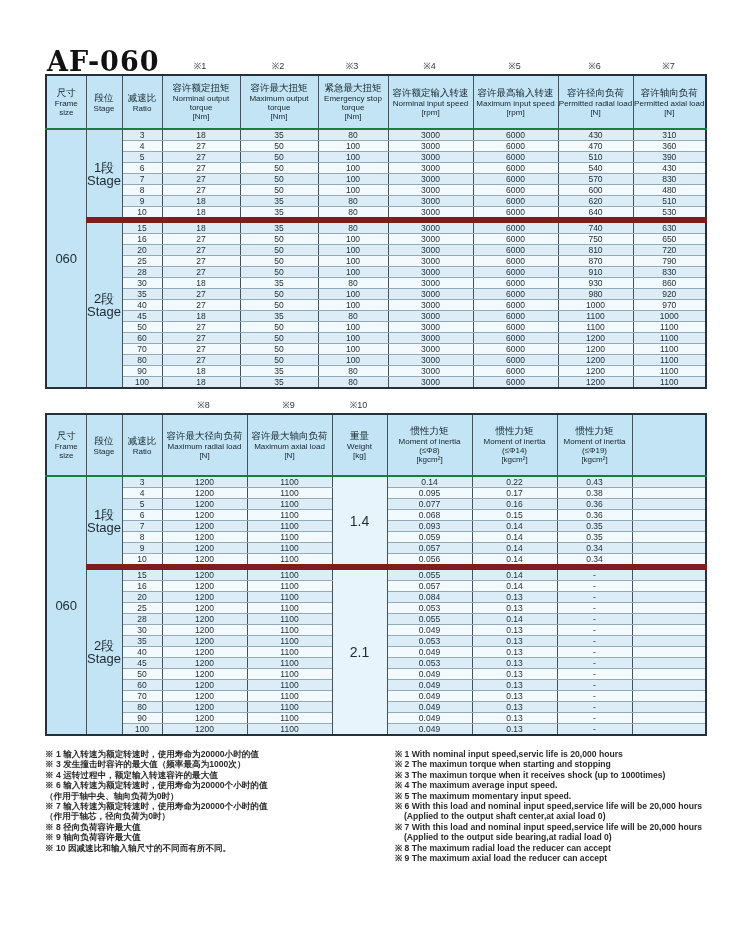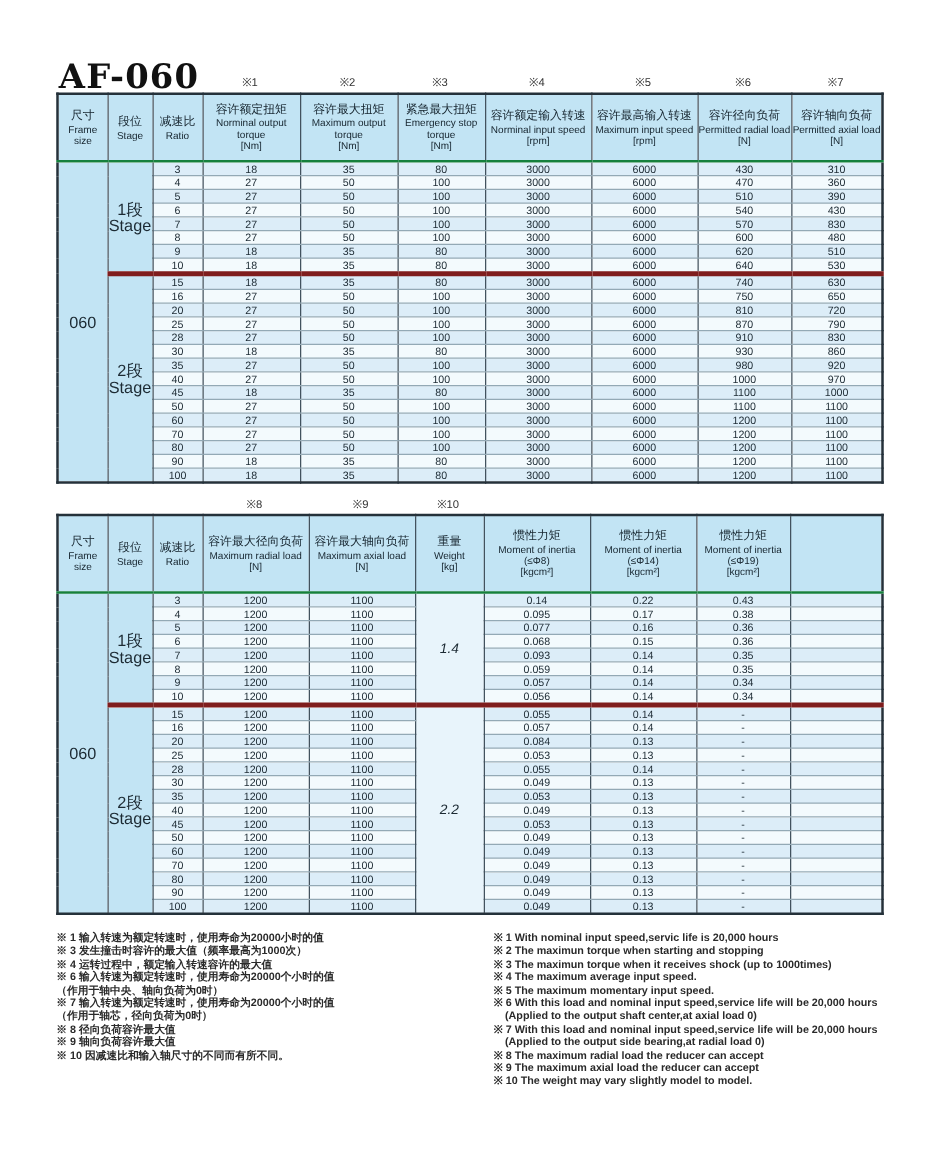--- a/index.html
+++ b/index.html
@@ -47,24 +47,23 @@
     border-top:1px solid #93a9b5;border-bottom:1px solid #93a9b5;
   }
   table.spec tbody tr:nth-child(odd) td{background:#dcedf8;}
   table.spec tbody tr:nth-child(even) td{background:#f3fafd;}
   table.spec tbody td.idcell{
     background:#c2e4f4 !important;border-top:none;border-bottom:none;
     font-size:13px;line-height:13px;
   }
   table.spec tbody td.weightcell{
     background:#e8f4fb !important;border-top:none;border-bottom:none;
-    font-size:11px;
-    font-style:italic;
+    font-size:14px;
   }
-  table.spec tbody tr.sep > td{border-top:4px solid #7f1d1d;}
+  table.spec tbody tr.sep > td{border-top:6px solid #7f1d1d;}
 
   
   .footnotes{display:flex;margin-top:13px;width:690px;}
   .fn-col{font-size:8.6px;line-height:10.4px;color:#2a2a2a;}
   .fn-zh{width:350px;}
   .fn-en{width:340px;}
   .fn-line{white-space:nowrap;font-weight:bold;}
   .fn-line.indent{padding-left:9px;}
 </style>
 </head>
@@ -545,21 +544,21 @@
           <td></td>
         </tr>
         <tr class="sep">
           <td class="idcell" rowspan="15">
             <div>2段</div>
             <div>Stage</div>
           </td>
           <td>15</td>
           <td>1200</td>
           <td>1100</td>
-          <td class="weightcell" rowspan="15">2.2</td>
+          <td class="weightcell" rowspan="15">2.1</td>
           <td>0.055</td>
           <td>0.14</td>
           <td>-</td>
           <td></td>
         </tr>
         <tr>
           <td>16</td>
           <td>1200</td>
           <td>1100</td>
           <td>0.057</td>
@@ -705,17 +704,16 @@
         <div class="fn-line">※ 2 The maximun torque when starting and stopping</div>
         <div class="fn-line">※ 3 The maximun torque when it receives shock (up to 1000times)</div>
         <div class="fn-line">※ 4 The maximum average input speed.</div>
         <div class="fn-line">※ 5 The maximum momentary input speed.</div>
         <div class="fn-line">※ 6 With this load and nominal input speed,service life will be 20,000 hours</div>
         <div class="fn-line indent">(Applied to the output shaft center,at axial load 0)</div>
         <div class="fn-line">※ 7 With this load and nominal input speed,service life will be 20,000 hours</div>
         <div class="fn-line indent">(Applied to the output side bearing,at radial load 0)</div>
         <div class="fn-line">※ 8 The maximum radial load the reducer can accept</div>
         <div class="fn-line">※ 9 The maximum axial load the reducer can accept</div>
-        <div class="fn-line">※ 10 The weight may vary  slightly  model to model.</div>
       </div>
   </div>
 
 </div>
 
 </body></html>

